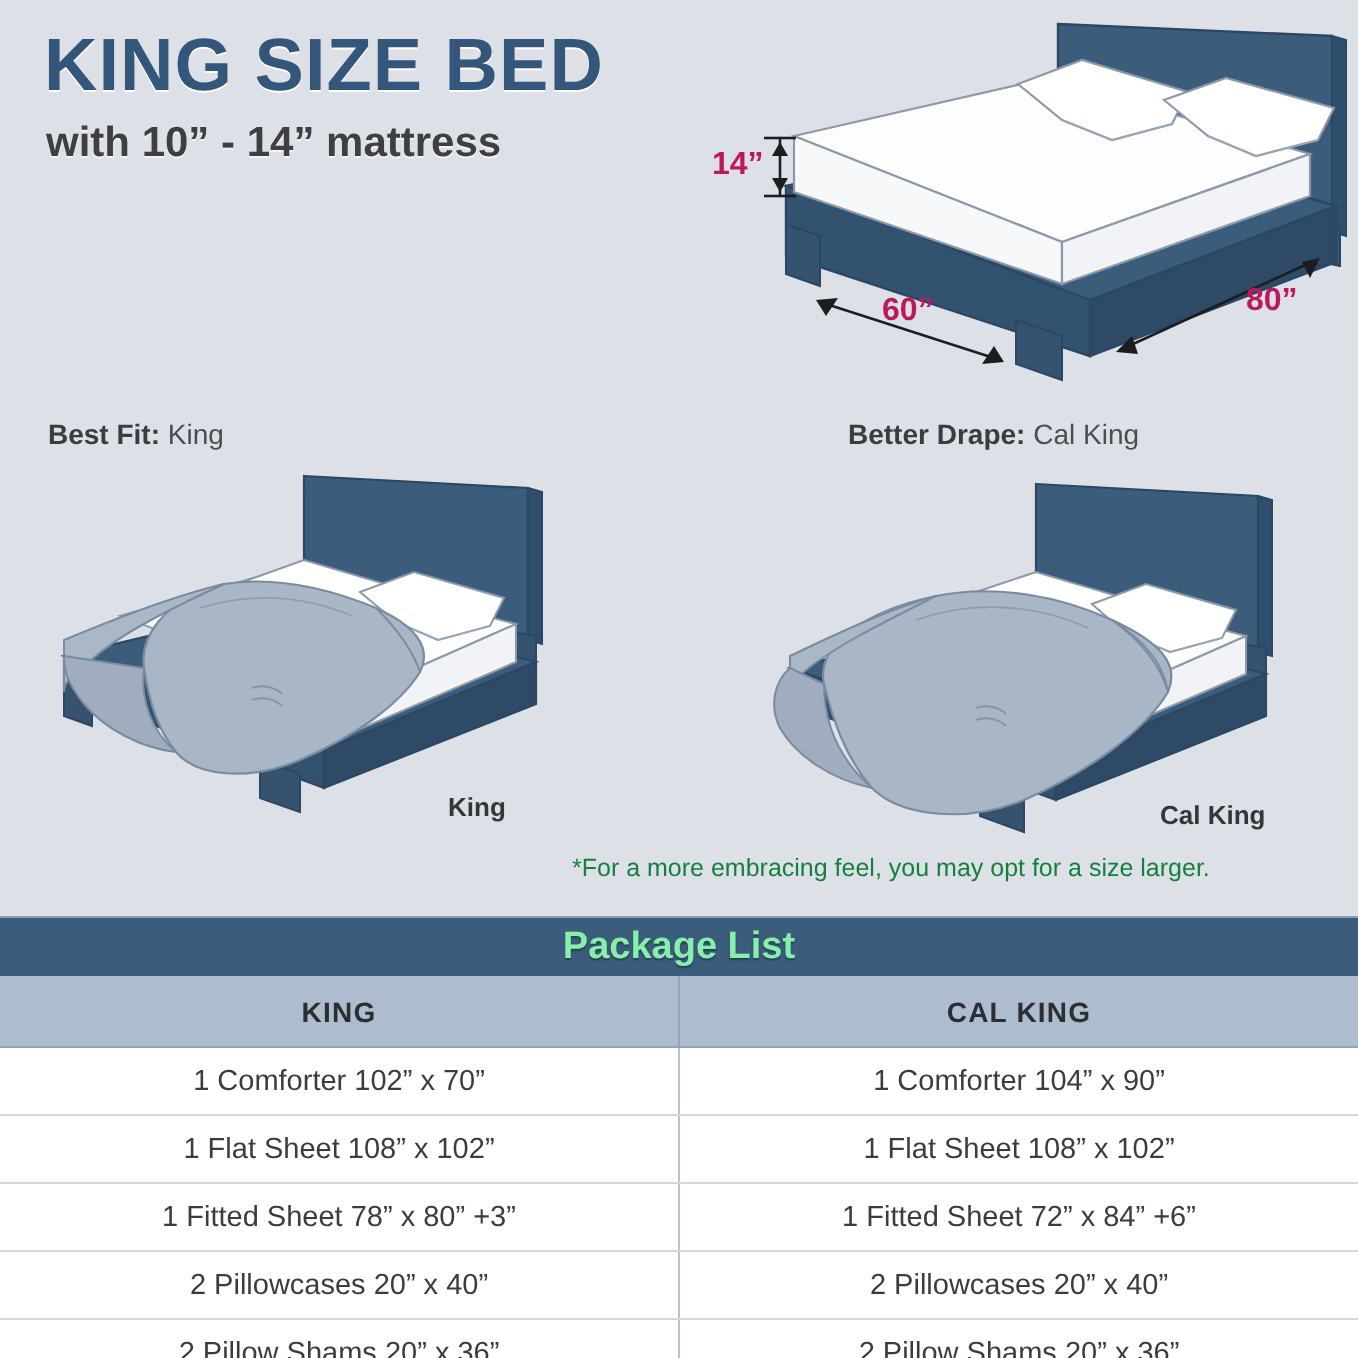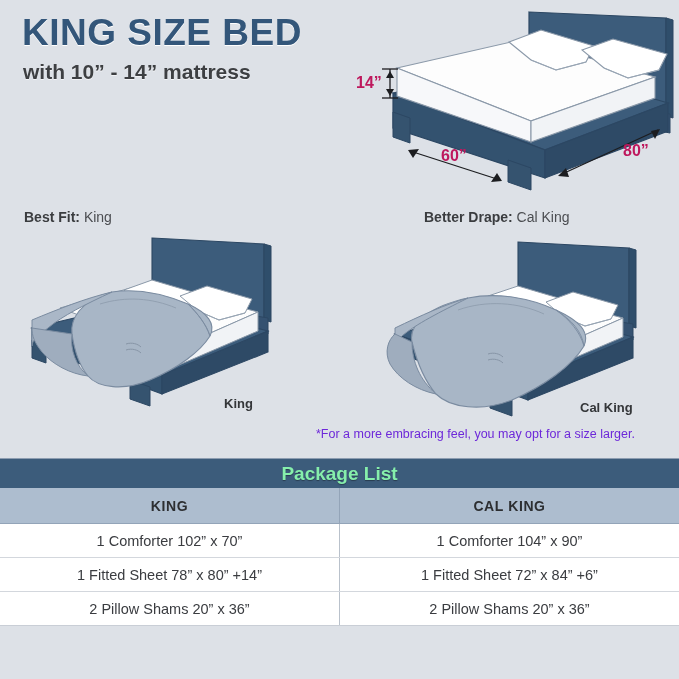--- a/index.html
+++ b/index.html
@@ -65,23 +65,22 @@
     white-space: nowrap;
   }
   .cmp-cap-left  { left: 224px; top: 396px; }
   .cmp-cap-right { left: 580px; top: 400px; }
 
   .footnote {
     position: absolute;
     left: 286px;
     top: 427px;
     font-size: 12.5px;
-    color: #6d28d9;
-    white-space: nowrap;
-    margin-left: 30px;
+    color: #15803d;
+    white-space: nowrap;
   }
 
   
   .illus {
     position: absolute;
     left: 0;
     top: 0;
   }
 
   
@@ -287,22 +286,30 @@
           <th>KING</th>
           <th>CAL KING</th>
         </tr>
       </thead>
       <tbody>
         <tr>
           <td>1 Comforter 102”  x 70”</td>
           <td>1 Comforter 104”  x 90”</td>
         </tr>
         <tr>
-          <td>1 Fitted Sheet 78”  x 80”  +14”</td>
+          <td>1 Flat Sheet 108”  x 102”</td>
+          <td>1 Flat Sheet 108”  x 102”</td>
+        </tr>
+        <tr>
+          <td>1 Fitted Sheet 78”  x 80”  +3”</td>
           <td>1 Fitted Sheet 72”  x 84”  +6”</td>
+        </tr>
+        <tr>
+          <td>2 Pillowcases 20”  x 40”</td>
+          <td>2 Pillowcases 20”  x 40”</td>
         </tr>
         <tr>
           <td>2 Pillow Shams 20”  x 36”</td>
           <td>2 Pillow Shams 20”  x 36”</td>
         </tr>
       </tbody>
     </table>
   </div>
 
 </div>

